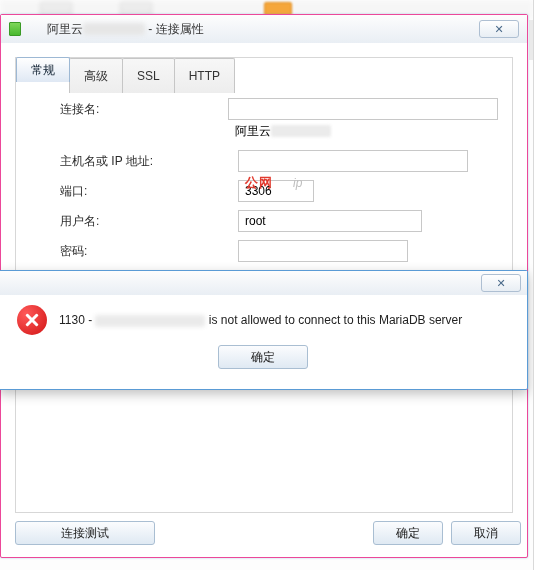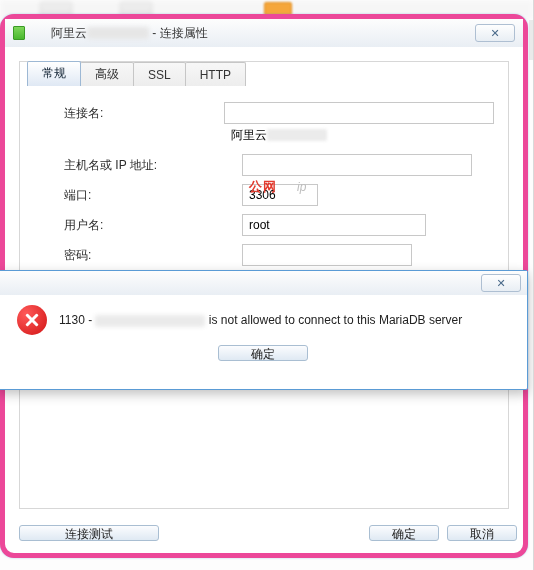--- a/index.html
+++ b/index.html
@@ -40,23 +40,23 @@
   .side-fill {
     position: absolute; left: 529px; top: 20px; width: 4px; height: 40px;
     background: #eaeaea;
   }
 
   .conn-window {
     position: absolute;
     left: 0; top: 14px;
     width: 528px; height: 544px;
     background: #fff;
-    border: 5px solid #ec4899;
+    border: 1px solid #ec4899;
     box-shadow: 0 0 2px rgba(90,155,213,.5);
-    border-radius: 14px;
+    border-radius: 2px;
     z-index: 1;
   }
   .conn-title {
     height: 28px;
     padding: 0 8px;
     display: flex;
     align-items: center;
     gap: 6px;
     background: linear-gradient(#fdfdfd, #e9eef4);
   }
@@ -86,27 +86,26 @@
   }
 
   .inner-panel {
     position: absolute;
     left: 14px; top: 42px; right: 14px; bottom: 44px;
     border: 1px solid #d7d7d7;
   }
 
   .tabs {
     position: absolute;
-    top: -1px; left: 7px;
+    top: -1px; left: 0;
     display: flex;
     height: 24px;
-    align-items: center;
   }
   .tab {
-    height: 24px;
+    height: 35px;
     padding: 0 14px;
     border: 1px solid #c6c6c6;
     border-bottom: none;
     margin-right: -1px;
     display: flex; align-items: center;
     background: linear-gradient(#f7f7f7,#ededed);
     color: #333;
     cursor: pointer;
     border-radius: 2px 2px 0 0;
     position: relative;
@@ -148,21 +147,21 @@
   .conn-sm {
     display:inline-block; width:60px; height:12px; background:#ebebeb;
     filter: blur(1.5px); border-radius:2px;
   }
   .val-hold { position:absolute; left:200px; display:flex; align-items:center; height:22px; }
 
   .chk-row { margin-left: 178px; display:flex; align-items:center; gap:4px; margin-top:4px; }
   .chk { width:13px; height:13px; }
 
   .btn {
-    height: 16px;
+    height: 24px;
     padding: 0 12px;
     border: 1px solid #a9bed2;
     background: linear-gradient(#fbfcfe,#dfe9f3);
     border-radius: 3px;
     cursor: pointer;
     font: inherit;
     color: #1a1a1a;
   }
   .btn-row {
     position: absolute;

